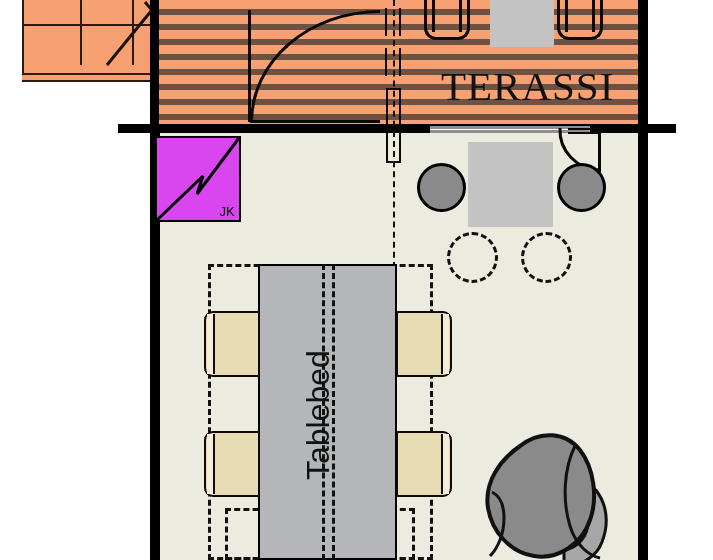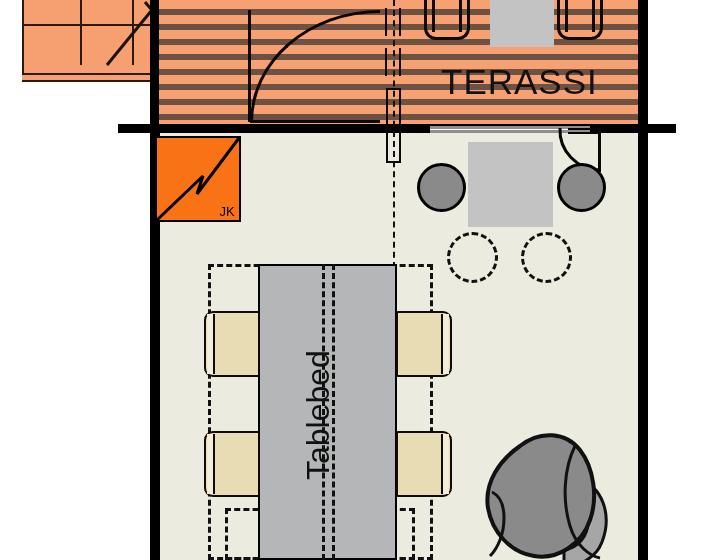--- a/index.html
+++ b/index.html
@@ -61,42 +61,42 @@
     height: 9px;
     background: #f6a072;
     border-top: 2px solid #2b1a11;
     border-bottom: 2px solid #2b1a11;
     box-sizing: border-box;
   }
 
   
   .jk-box {
     position: absolute;
-    background: #f97316;
+    background: #d946ef;
     border: 2.5px solid #000;
     box-sizing: border-box;
   }
   .jk-label {
     position: absolute;
     right: 4px;
     bottom: 1px;
     font-size: 13px;
     color: #000;
     letter-spacing: 0.2px;
   }
 
   
   .room-label {
     position: absolute;
     color: #111;
     font-weight: 400;
     white-space: nowrap;
     letter-spacing: 1px;
   }
-  .label-terassi { font-size: 35px; }
+  .label-terassi { font-size: 41px; font-family: Liberation Serif, serif; }
   .label-tupa    { font-size: 31px; }
   .label-tablebed {
     font-size: 32px;
     transform-origin: left top;
     transform: rotate(-90deg);
     letter-spacing: 0px;
   }
 
   
   .table-grey {

